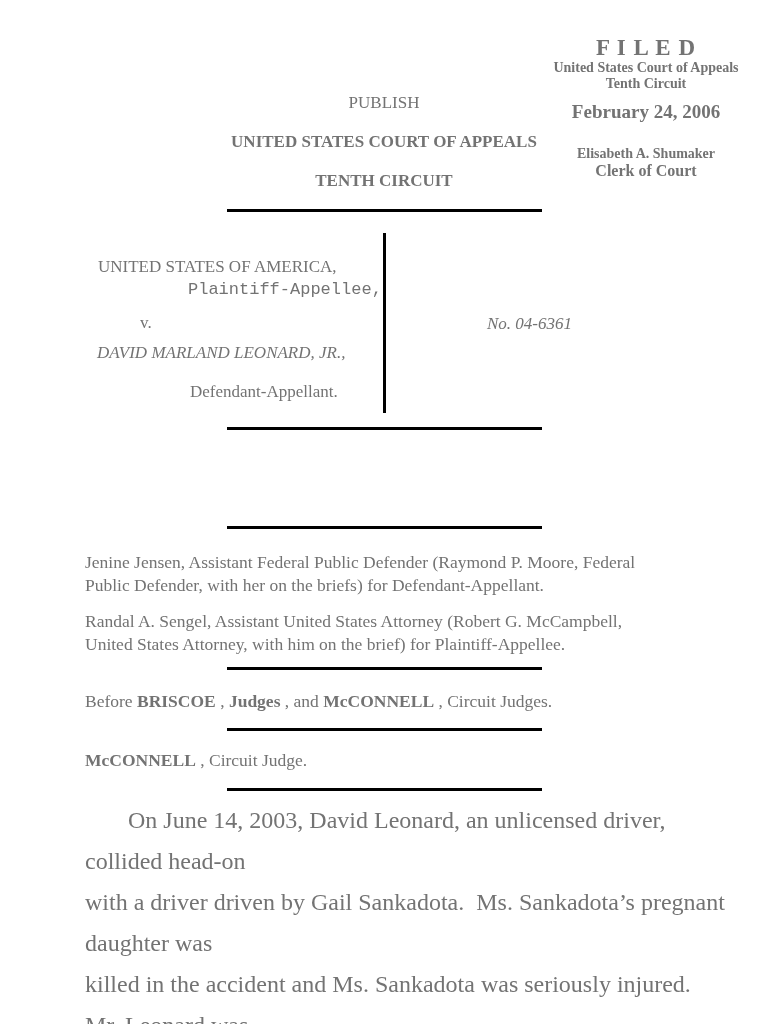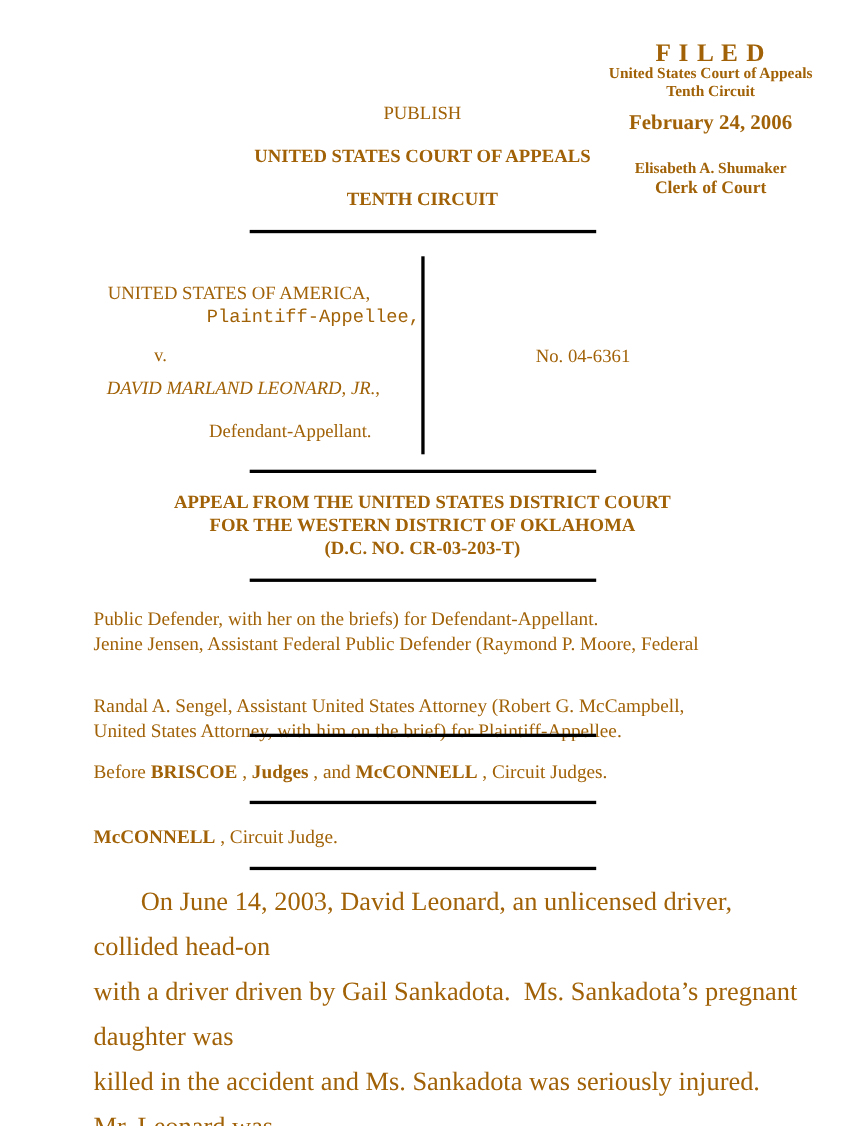--- a/index.html
+++ b/index.html
@@ -1,21 +1,21 @@
 <!DOCTYPE html>
 <html><head>
 <meta charset="utf-8">
 <style>
   html, body { margin: 0; padding: 0; background: #ffffff; }
   .page {
     position: relative;
     width: 768px;
     height: 1024px;
     background: #ffffff;
-    color: #a16207;
+    color: #737373;
     font-family: "Liberation Serif", "DejaVu Serif", serif;
     overflow: hidden;
   }
 
   
   .rule { position: absolute; left: 227px; width: 315px; height: 3px; background: #000; }
   .rule-1 { top: 209px; }
   .rule-2 { top: 427px; }
   .rule-3 { top: 526px; }
   .rule-4 { top: 667px; }
@@ -37,30 +37,30 @@
   .heading-line { font-size: 17px; font-weight: 700; line-height: 22px; margin-top: 17px; }
 
   
   .cap-line { position: absolute; font-size: 17px; line-height: 22px; white-space: pre; }
   .cap-plaintiff { left: 98px; top: 241px; margin-top: 15px; }
   .cap-plaintiff-role { left: 188px; top: 279px; font-family: Liberation Mono, monospace; }
   .cap-versus { left: 140px; top: 312px; }
   .cap-defendant { left: 97px; top: 342px; font-style: italic; }
   .cap-defendant-role { left: 190px; top: 381px; }
   .caption-bar { position: absolute; left: 383px; top: 233px; width: 3px; height: 180px; background: #000; }
-  .case-number { position: absolute; left: 487px; top: 313px; font-size: 17px; line-height: 22px; }
+  .case-number { position: absolute; left: 487px; top: 313px; font-size: 17px; line-height: 22px; font-style: italic; }
 
   
   .appeal { position: absolute; left: 114px; top: 446px; width: 540px; text-align: center;
             font-size: 17px; font-weight: 700; line-height: 21px; }
 
   
   .counsel { position: absolute; left: 85px; width: 645px; font-size: 17.5px; line-height: 23px; }
   .counsel-appellant { top: 551px; }
-  .counsel-appellee { top: 610px; margin-top: 20px; }
+  .counsel-appellee { top: 610px; }
 
   
   .panel  { position: absolute; left: 85px; top: 690px; font-size: 17.5px; line-height: 22px; white-space: pre-wrap; }
   .author { position: absolute; left: 85px; top: 749px; font-size: 17.5px; line-height: 22px; white-space: pre-wrap; }
   .b { font-weight: 700; }
 
   
   .body-text { position: absolute; left: 85px; top: 800px; width: 645px; font-size: 24px; line-height: 41px; }
   .body-line { white-space: pre-wrap; }
   .indent { text-indent: 43px; }
@@ -92,31 +92,26 @@
     <div class="cap-line cap-plaintiff-role">Plaintiff-Appellee,</div>
     <div class="cap-line cap-versus">v.</div>
     <div class="cap-line cap-defendant">DAVID MARLAND LEONARD, JR.,</div>
     <div class="cap-line cap-defendant-role">Defendant-Appellant.</div>
     <div class="caption-bar"></div>
     <div class="case-number">No. 04-6361</div>
   </section>
 
   <div class="rule rule-2"></div>
 
-  <section class="appeal">
-    <div>APPEAL FROM THE UNITED STATES DISTRICT COURT</div>
-    <div>FOR THE WESTERN DISTRICT OF OKLAHOMA</div>
-    <div>(D.C. NO. CR-03-203-T)</div>
-  </section>
 
   <div class="rule rule-3"></div>
 
   <section class="counsel counsel-appellant">
+    <div>Jenine Jensen, Assistant Federal Public Defender (Raymond P. Moore, Federal</div>
     <div>Public Defender, with her on the briefs) for Defendant-Appellant.</div>
-    <div>Jenine Jensen, Assistant Federal Public Defender (Raymond P. Moore, Federal</div>
   </section>
 
   <section class="counsel counsel-appellee">
     <div>Randal A. Sengel, Assistant United States Attorney (Robert G. McCampbell,</div>
     <div>United States Attorney, with him on the brief) for Plaintiff-Appellee.</div>
   </section>
 
   <div class="rule rule-4"></div>
 
   <div class="panel"><span>Before </span><span class="b">BRISCOE</span><span> , </span><span class="b">Judges</span><span> , and </span><span class="b">McCONNELL</span><span> , Circuit Judges.</span></div>

